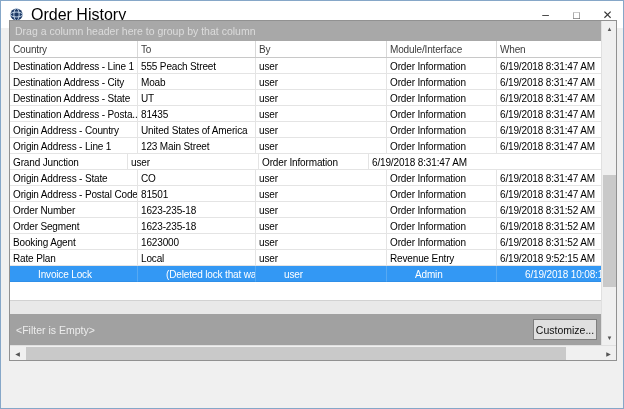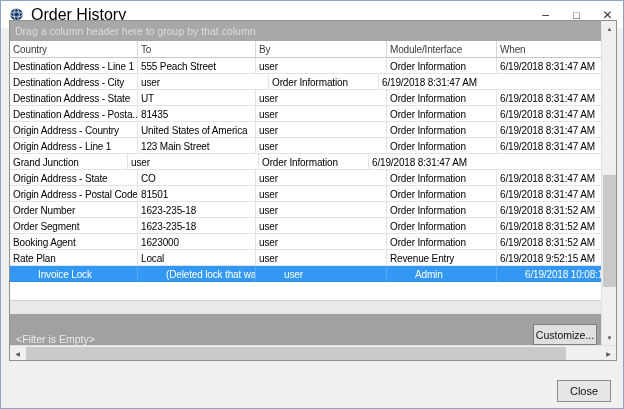--- a/index.html
+++ b/index.html
@@ -56,21 +56,21 @@
     border-right-color: #57a9f2; border-bottom-color: #2f8fe8; padding-left: 28px;
   }
   .c0 { width: 128px; } .c1 { width: 118px; } .c2 { width: 131px; }
   .c3 { width: 110px; } .c4 { flex: 1; border-right: none; }
 
   .filler { flex: 1; background: #fff; }
   .empty-strip { height: 14px; background: #e9e9e9; border-top: 1px solid #d2d2d2; flex: 0 0 auto; }
 
   .filter-bar {
     height: 31px; background: var(--filter_bar_bg, #a1a1a1);
-    display: flex; align-items: flex-end; padding: 0 4px 0 6px; flex: 0 0 auto;
+    display: flex; align-items: center; padding: 0 4px 0 6px; flex: 0 0 auto;
   }
   .filter-text { color: #ececec; font-size: 10.5px; flex: 1; }
   .customize-btn {
     width: 64px; height: 21px; background: #e0e0e0; border: 1px solid #7e7e7e;
     font-size: 10.5px; color: #111; display: flex; align-items: center; justify-content: center;
   }
 
   
   .vscroll { width: 15px; background: #f0f0f0; border-left: 1px solid #e0e0e0;
              display: flex; flex-direction: column; }
@@ -128,20 +128,21 @@
         <div class="rows">
             <div class="row">
               <div class="cell c0">Destination Address - Line 1</div>
               <div class="cell c1">555 Peach Street</div>
               <div class="cell c2">user</div>
               <div class="cell c3">Order Information</div>
               <div class="cell c4">6/19/2018 8:31:47 AM</div>
             </div>
             <div class="row">
               <div class="cell c0">Destination Address - City</div>
+              <div class="cell c1">Moab</div>
               <div class="cell c2">user</div>
               <div class="cell c3">Order Information</div>
               <div class="cell c4">6/19/2018 8:31:47 AM</div>
             </div>
             <div class="row">
               <div class="cell c0">Destination Address - State</div>
               <div class="cell c1">UT</div>
               <div class="cell c2">user</div>
               <div class="cell c3">Order Information</div>
               <div class="cell c4">6/19/2018 8:31:47 AM</div>
@@ -239,15 +240,14 @@
       </div>
     </div>
     <div class="hscroll">
       <div class="hs-arrow">◀</div>
       <div class="hs-thumb"></div>
       <div class="hs-rest"></div>
       <div class="hs-arrow">▶</div>
     </div>
   </div>
 
-  <div class="close-btn">Close</div>
 
 </div>
 
 </body></html>

